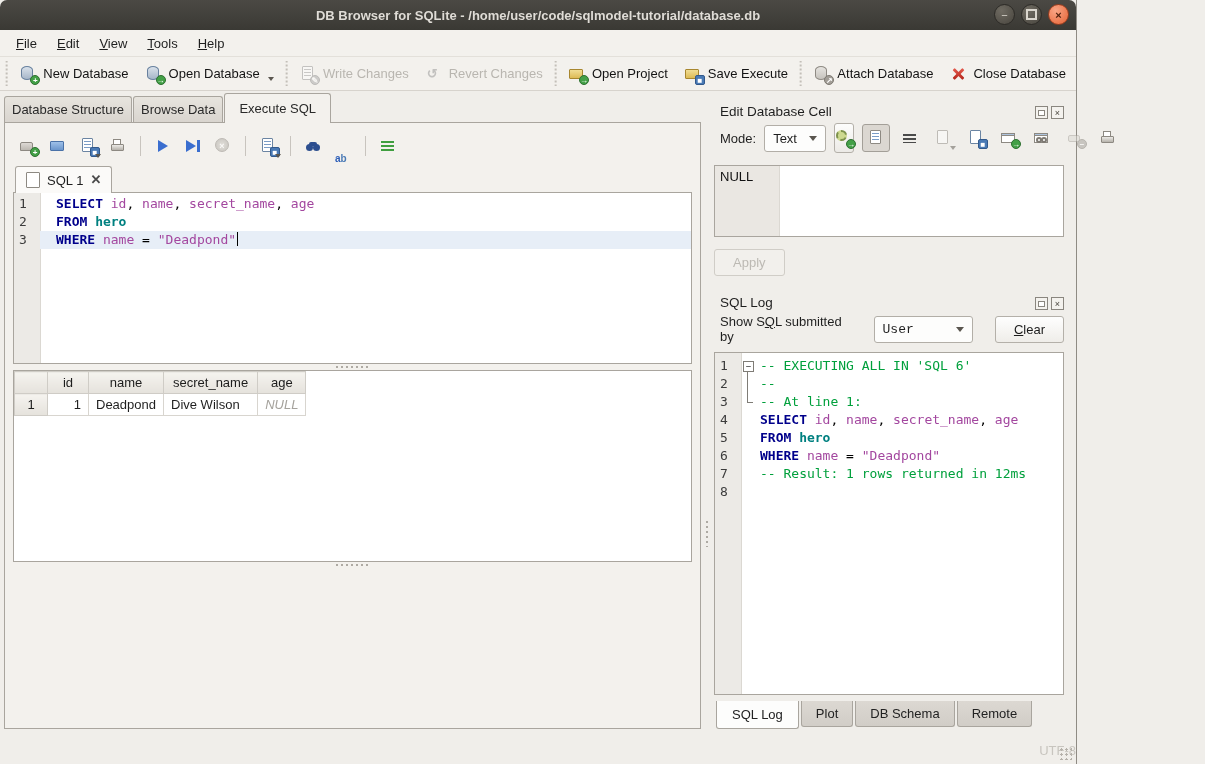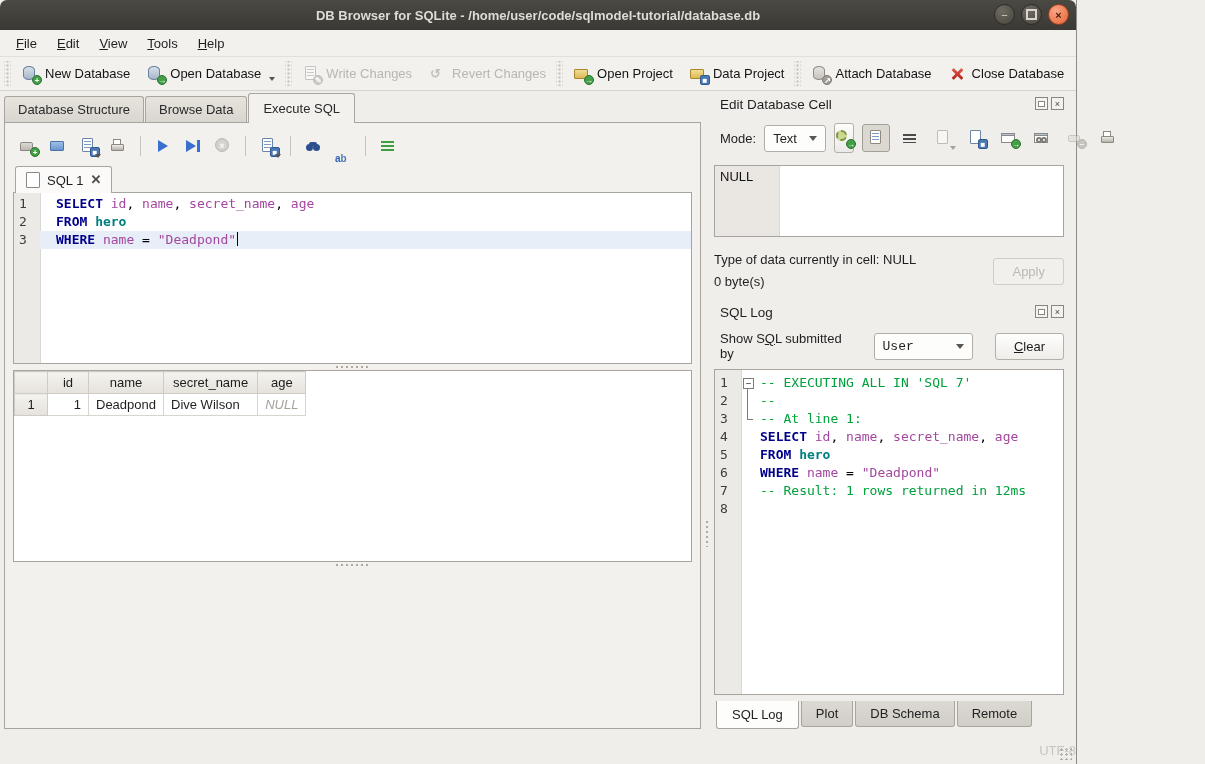--- a/index.html
+++ b/index.html
@@ -86,21 +86,21 @@
   
   .main{flex:1;display:flex;min-height:0;}
   .left-panel{width:705px;flex:none;display:flex;flex-direction:column;position:relative;}
   .vsplit{width:5px;flex:none;position:relative;}
   .vsplit::after{content:"";position:absolute;left:1px;top:430px;width:2px;height:26px;
                  background:repeating-linear-gradient(to bottom,#aeaaa3 0 2px,transparent 2px 5px);}
   .right-panel{flex:1;display:flex;flex-direction:column;padding:4px 12px 0 4px;min-width:0;}
 
   
   .maintabs{height:31px;flex:none;display:flex;align-items:flex-end;padding-left:4px;}
-  .mtab{padding:5px 13px;background:linear-gradient(#e7e4de,#d9d5cf);border:1px solid #a9a59e;
+  .mtab{padding:5px 7px;background:linear-gradient(#e7e4de,#d9d5cf);border:1px solid #a9a59e;
         border-bottom:none;border-radius:3px 3px 0 0;margin-right:1px;color:#2a2a2a;}
   .mtab.active{background:#f3f1ed;padding:7px 14px;position:relative;z-index:3;margin-bottom:-1px;}
   .lframe{flex:1;border:1px solid #a9a59e;background:#f3f1ed;margin:0 4px 8px 4px;z-index:2;
           display:flex;flex-direction:column;padding:6px 8px 8px 8px;min-height:0;}
 
   
   .itoolbar{height:33px;flex:none;display:flex;align-items:center;gap:4px;padding-left:2px;}
   .itbtn{width:26px;height:26px;display:flex;align-items:center;justify-content:center;border-radius:3px;position:relative;}
   .itbtn.disabled{opacity:.55;}
   .isep{width:1px;height:20px;background:#c8c4be;margin:0 5px;}
@@ -153,21 +153,21 @@
   td.num{text-align:right;min-width:26px;}
   td.tnull{color:#a5a29c;font-style:italic;min-width:28px;}
   th.corner{min-width:14px;}
   th.rowh{min-width:14px;font-weight:normal;}
 
   
   .msg{flex:1;border:1px solid #a9a59e;background:#fff;font:13px/15.4px "DejaVu Sans Mono",monospace;
        padding:4px 8px;white-space:pre;overflow:hidden;}
 
   
-  .dock-title{display:flex;align-items:flex-start;height:22px;flex:none;padding:2px 0 0 6px;font-size:13.5px;}
+  .dock-title{display:flex;align-items:flex-end;height:22px;flex:none;padding:2px 0 0 6px;font-size:13.5px;}
   .dock-title .dtxt{flex:1;}
   .dock-btn{width:13px;height:13px;border:1px solid #8a867f;background:#f4f2ee;margin-left:3px;position:relative;
             display:flex;align-items:center;justify-content:center;font-size:9px;color:#4a463f;box-sizing:border-box;}
   .float-inner{position:absolute;left:2px;top:3px;width:5px;height:4px;border:1px solid #8a867f;background:#fff;}
   .mode-row{display:flex;align-items:center;gap:8px;height:34px;flex:none;padding-left:6px;margin-top:2px;}
   .combo{display:flex;align-items:center;background:#fdfdfc;border:1px solid #b2aea7;border-radius:3px;
          height:27px;padding:0 8px;box-sizing:border-box;}
   .combo .carrow{margin-left:12px;width:0;height:0;border-left:4px solid transparent;
                  border-right:4px solid transparent;border-top:5px solid #5a564f;}
   .sqbtn{width:30px;height:28px;border:1px solid #b4b0a9;border-radius:3px;background:linear-gradient(#fdfdfc,#eceae6);
@@ -264,21 +264,21 @@
           <i class="folder yellow"></i>
           <i class="badge green">→</i>
         </span>
       <span class="lbl">Open Project</span>
     </div>
     <div class="tbtn">
       <span class="ic">
           <i class="folder yellow"></i>
           <i class="badge blue">■</i>
         </span>
-      <span class="lbl">Data Project</span>
+      <span class="lbl">Save Execute</span>
     </div>
     <div class="tsep"></div>
     <div class="tbtn">
       <span class="ic">
           <i class="db gray"></i>
           <i class="badge gray">↗</i>
         </span>
       <span class="lbl">Attach Database</span>
     </div>
     <div class="tbtn">
@@ -509,24 +509,20 @@
           </div>
         </div>
       </div>
 
       <div class="cell-editor">
         <div class="cell-gray"></div>
         <div class="cell-null">NULL</div>
       </div>
 
       <div class="info-row">
-        <div class="info-col">
-          <div>Type of data currently in cell: NULL</div>
-          <div>0 byte(s)</div>
-        </div>
         <button class="btn disabled">Apply</button>
       </div>
 
       <div class="dock-title" style="margin-top:10px;">
         <span class="dtxt">SQL Log</span>
         <span class="dock-btn">
             <span class="float-inner"></span>
           </span>
         <span class="dock-btn">
             <span>×</span>
@@ -544,21 +540,21 @@
 
       <div class="codebox bordered logbox log">
         <div class="gutterbg"></div>
         <div id="log-lines" style="padding-top:4px;">
             <div class="srow">
               <span class="lnum">1</span>
               <span class="fold">
                 <span class="fbox">−</span>
                 <span class="vl-low"></span>
               </span>
-              <span class="linec"><span class="tk-cmt">-- EXECUTING ALL IN 'SQL 7'</span></span>
+              <span class="linec"><span class="tk-cmt">-- EXECUTING ALL IN 'SQL 6'</span></span>
             </div>
             <div class="srow">
               <span class="lnum">2</span>
               <span class="fold">
                 <span class="vl-full"></span>
               </span>
               <span class="linec"><span class="tk-cmt">--</span></span>
             </div>
             <div class="srow">
               <span class="lnum">3</span>

